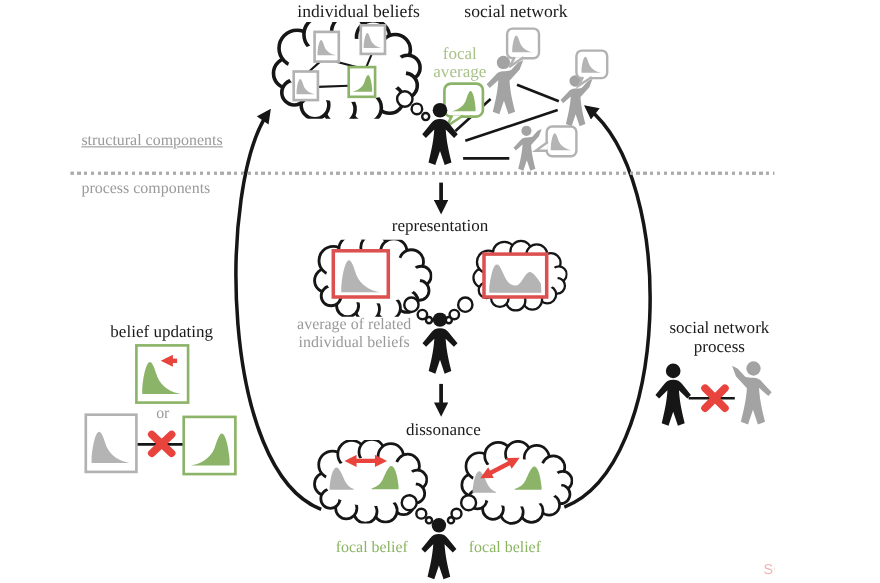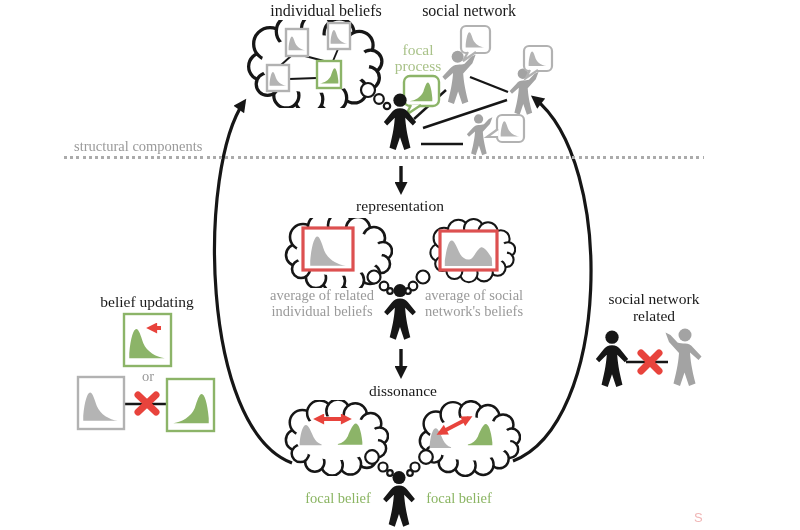--- a/index.html
+++ b/index.html
@@ -222,42 +222,39 @@
     </g>
   </svg>
 
   <div id="divider"></div>
 
   <div class="lbl ctr big" style="left:326px;top:2px;">individual beliefs</div>
   <div class="lbl ctr big" style="left:469px;top:2px;">social network</div>
 
   <div class="lbl ctr green-tl" style="left:418px;top:42px;line-height:16px;">
     <div>focal</div>
-    <div>process</div>
+    <div>average</div>
   </div>
 
-  <div class="lbl gray small" style="left:74px;top:138px;">structural components</div>
+  <div class="lbl gray small" style="left:74px;top:120px;text-decoration:underline;">structural components</div>
+  <div class="lbl gray small" style="left:74px;top:163px;">process components</div>
 
   <div class="lbl ctr" style="left:400px;top:197px;">representation</div>
 
   <div class="lbl ctr gray small" style="left:322px;top:288px;line-height:15.5px;">
     <div>average of related</div>
     <div>individual beliefs</div>
   </div>
-  <div class="lbl ctr gray small" style="left:474px;top:288px;line-height:15.5px;">
-    <div>average of social</div>
-    <div>network's beliefs</div>
-  </div>
 
   <div class="lbl ctr" style="left:147px;top:293px;">belief updating</div>
   <div class="lbl ctr gray small" style="left:148px;top:368px;">or</div>
 
   <div class="lbl ctr" style="left:654px;top:290px;line-height:17px;text-align:center;">
     <div>social network</div>
-    <div>related</div>
+    <div>process</div>
   </div>
 
   <div class="lbl ctr" style="left:403px;top:382px;">dissonance</div>
 
   <div class="lbl ctr green-t small" style="left:338px;top:490px;">focal belief</div>
   <div class="lbl ctr green-t small" style="left:459px;top:490px;">focal belief</div>
 
   <div id="watermark">SCIENCEAQ.COM</div>
 
 </div>

